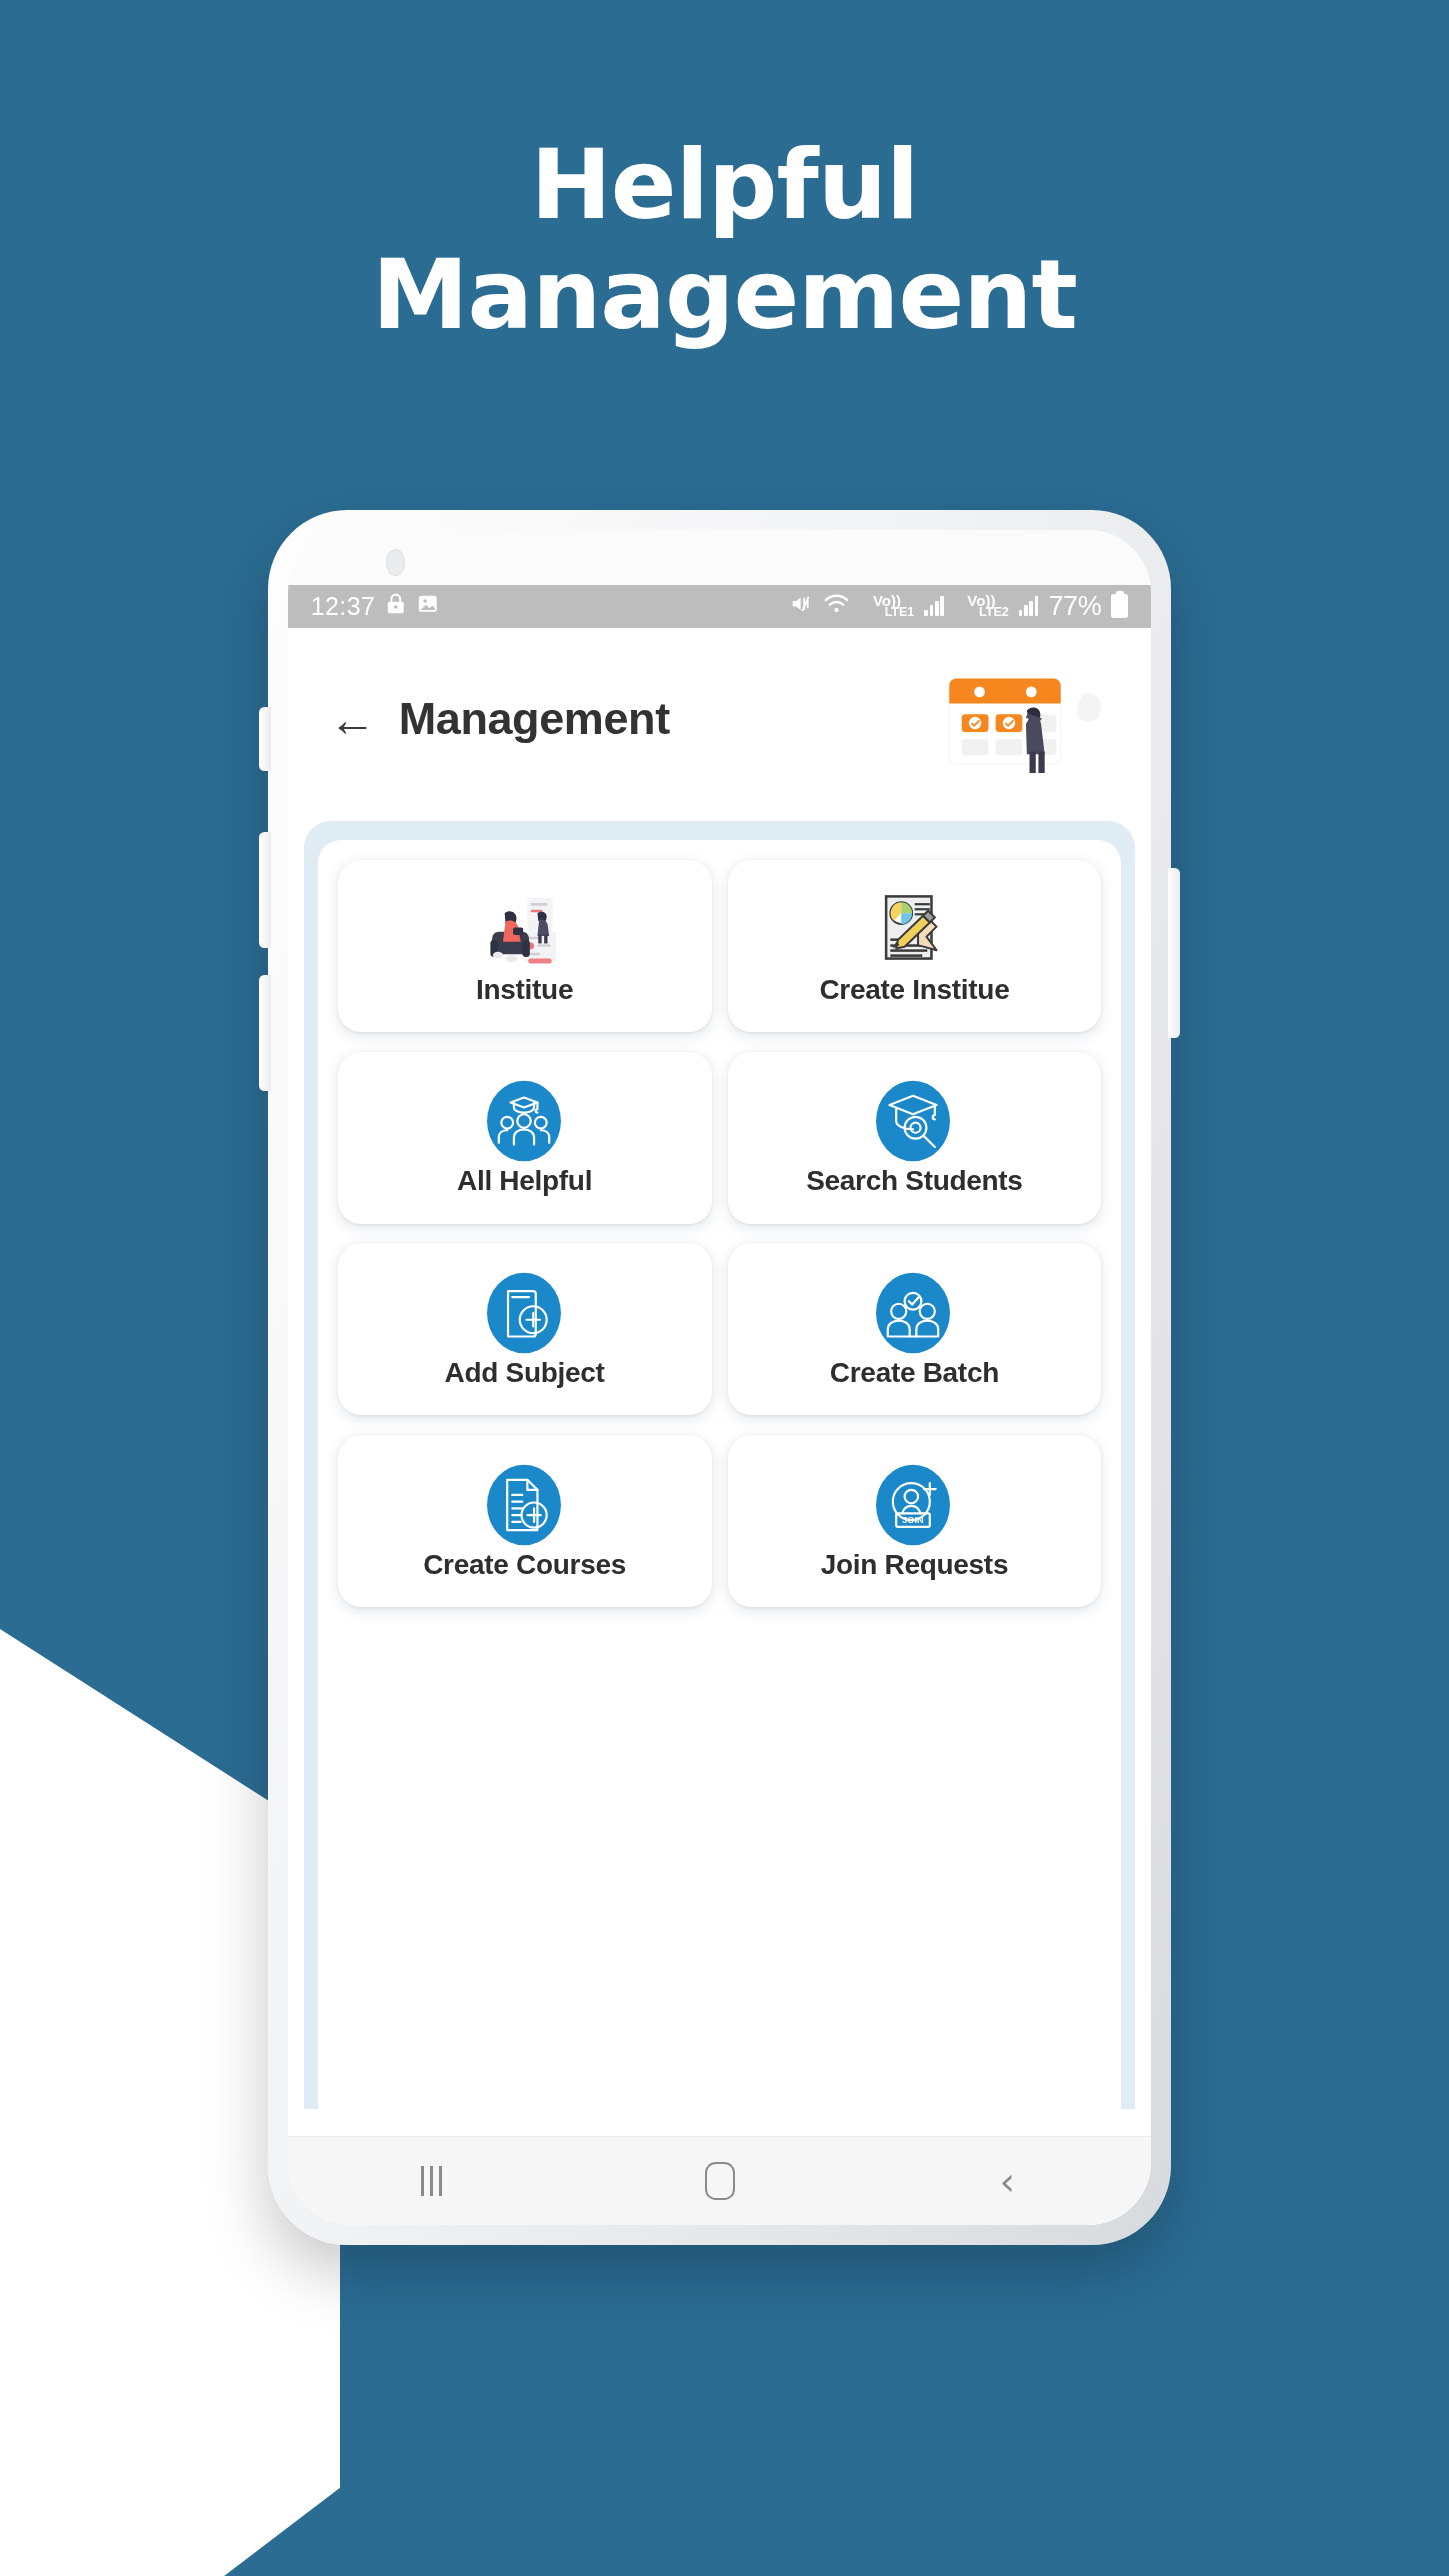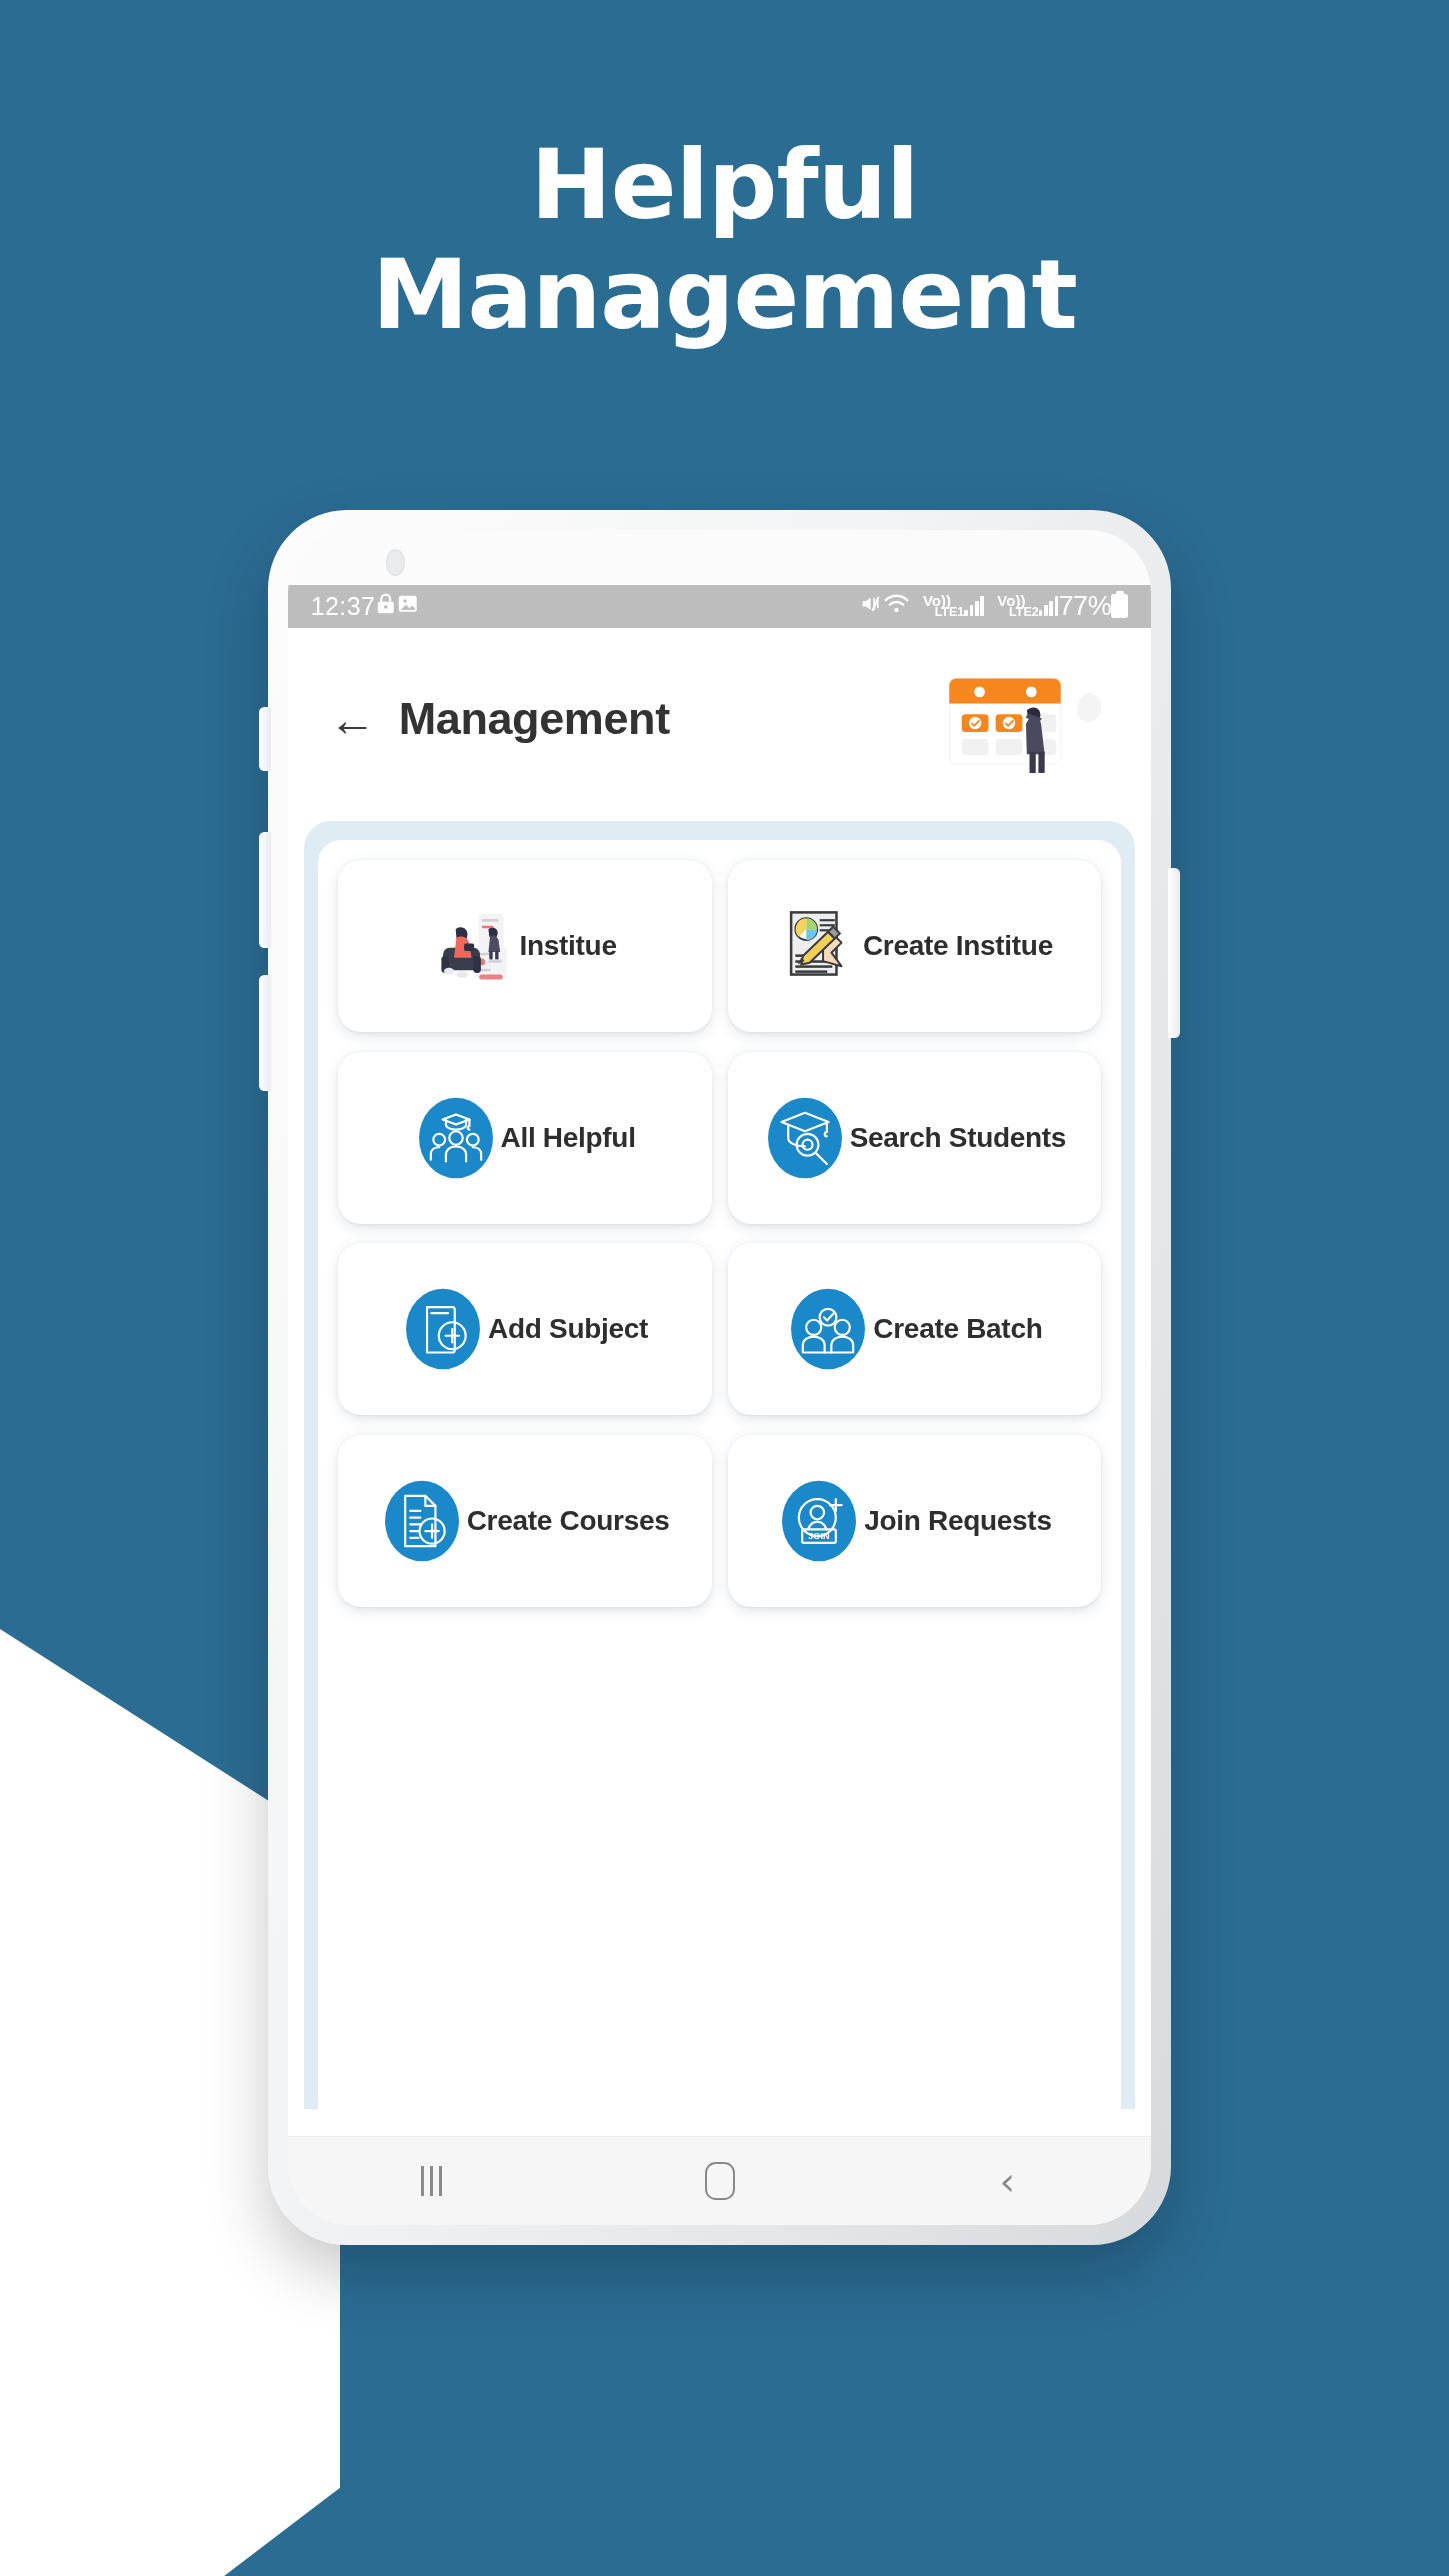--- a/index.html
+++ b/index.html
@@ -107,21 +107,21 @@
     height: 43px;
     background: #bdbdbd;
     display: flex;
     align-items: center;
     justify-content: space-between;
     padding: 0 23px;
     color: #ffffff;
     font-size: 24px;
     font-family: "Liberation Sans", sans-serif;
   }
-  .sb-left, .sb-right { display: flex; align-items: center; gap: 0; }
+  .sb-left, .sb-right { display: flex; align-items: center; gap: 10px; }
   .sb-clock { font-size: 25px; letter-spacing: 0.4px; }
   .sb-icon { display: inline-block; line-height: 1; font-size: 21.5px; }
   .volte { display: inline-flex; flex-direction: column; align-items: center; line-height: 0.92; }
   .volte .vo { font-size: 15px; font-weight: bold; }
   .volte .lte { font-size: 12.5px; font-weight: bold; padding-left: 25px; }
   .bars { display: inline-flex; align-items: flex-end; gap: 1.8px; height: 19.7px; }
   .bars i { display: block; width: 3.6px; background: #fff; border-radius: 0.9px; }
   .bars i:nth-child(1){ height: 6.3px; }
   .bars i:nth-child(2){ height: 10.7px; }
   .bars i:nth-child(3){ height: 15px; }
@@ -191,20 +191,21 @@
     display: grid;
     grid-template-columns: 1fr 1fr;
     gap: 19.7px 16px;
   }
   .tile {
     background: #ffffff;
     border-radius: 23px;
     height: 172px;
     box-shadow: 0 3.6px 12.5px rgba(35,70,100,0.14), 0 0.9px 2.7px rgba(0,0,0,0.06);
     display: flex;
+    flex-direction: column;
     align-items: center;
     justify-content: center;
     gap: 1px;
     cursor: pointer;
   }
   .tile-icon {
     width: 86px; height: 86px;
     display: flex; align-items: center; 
   }
   .tile-label {

